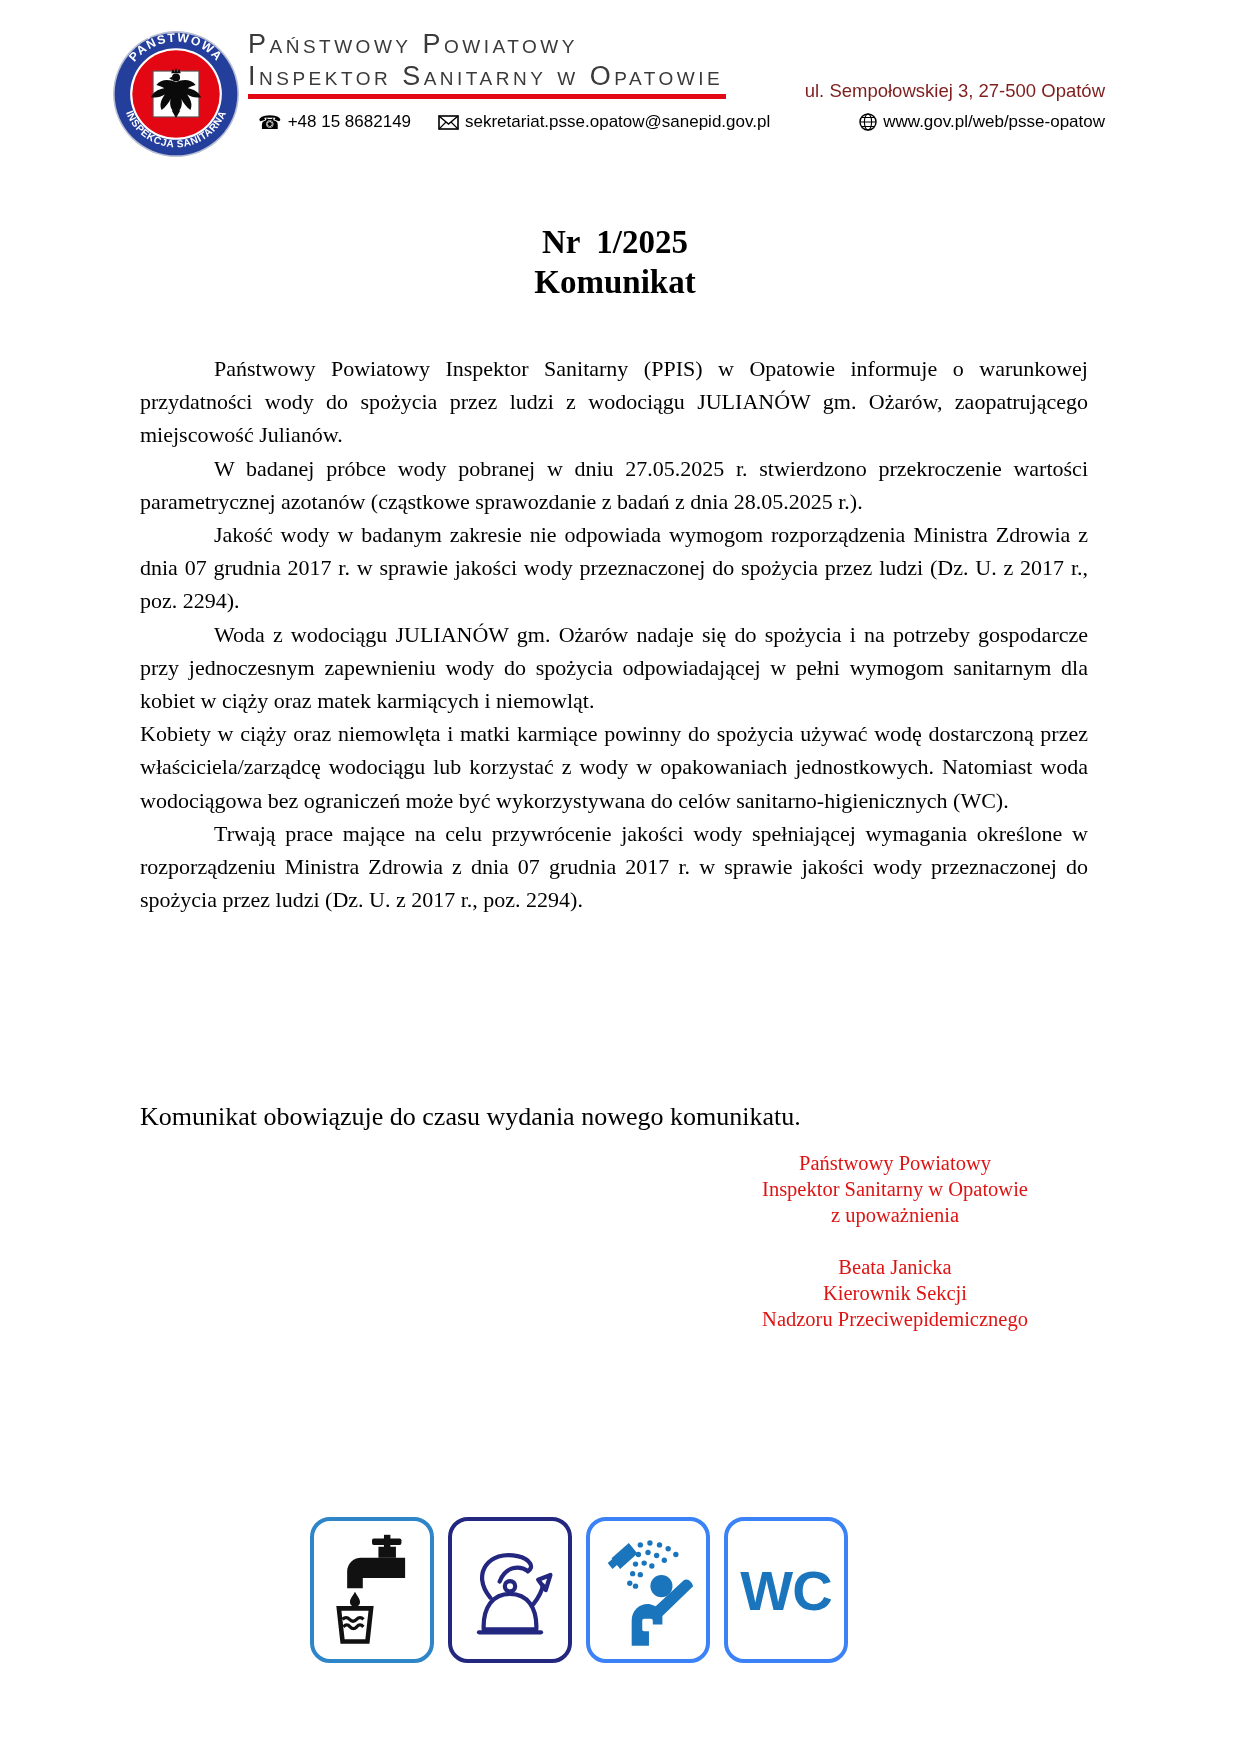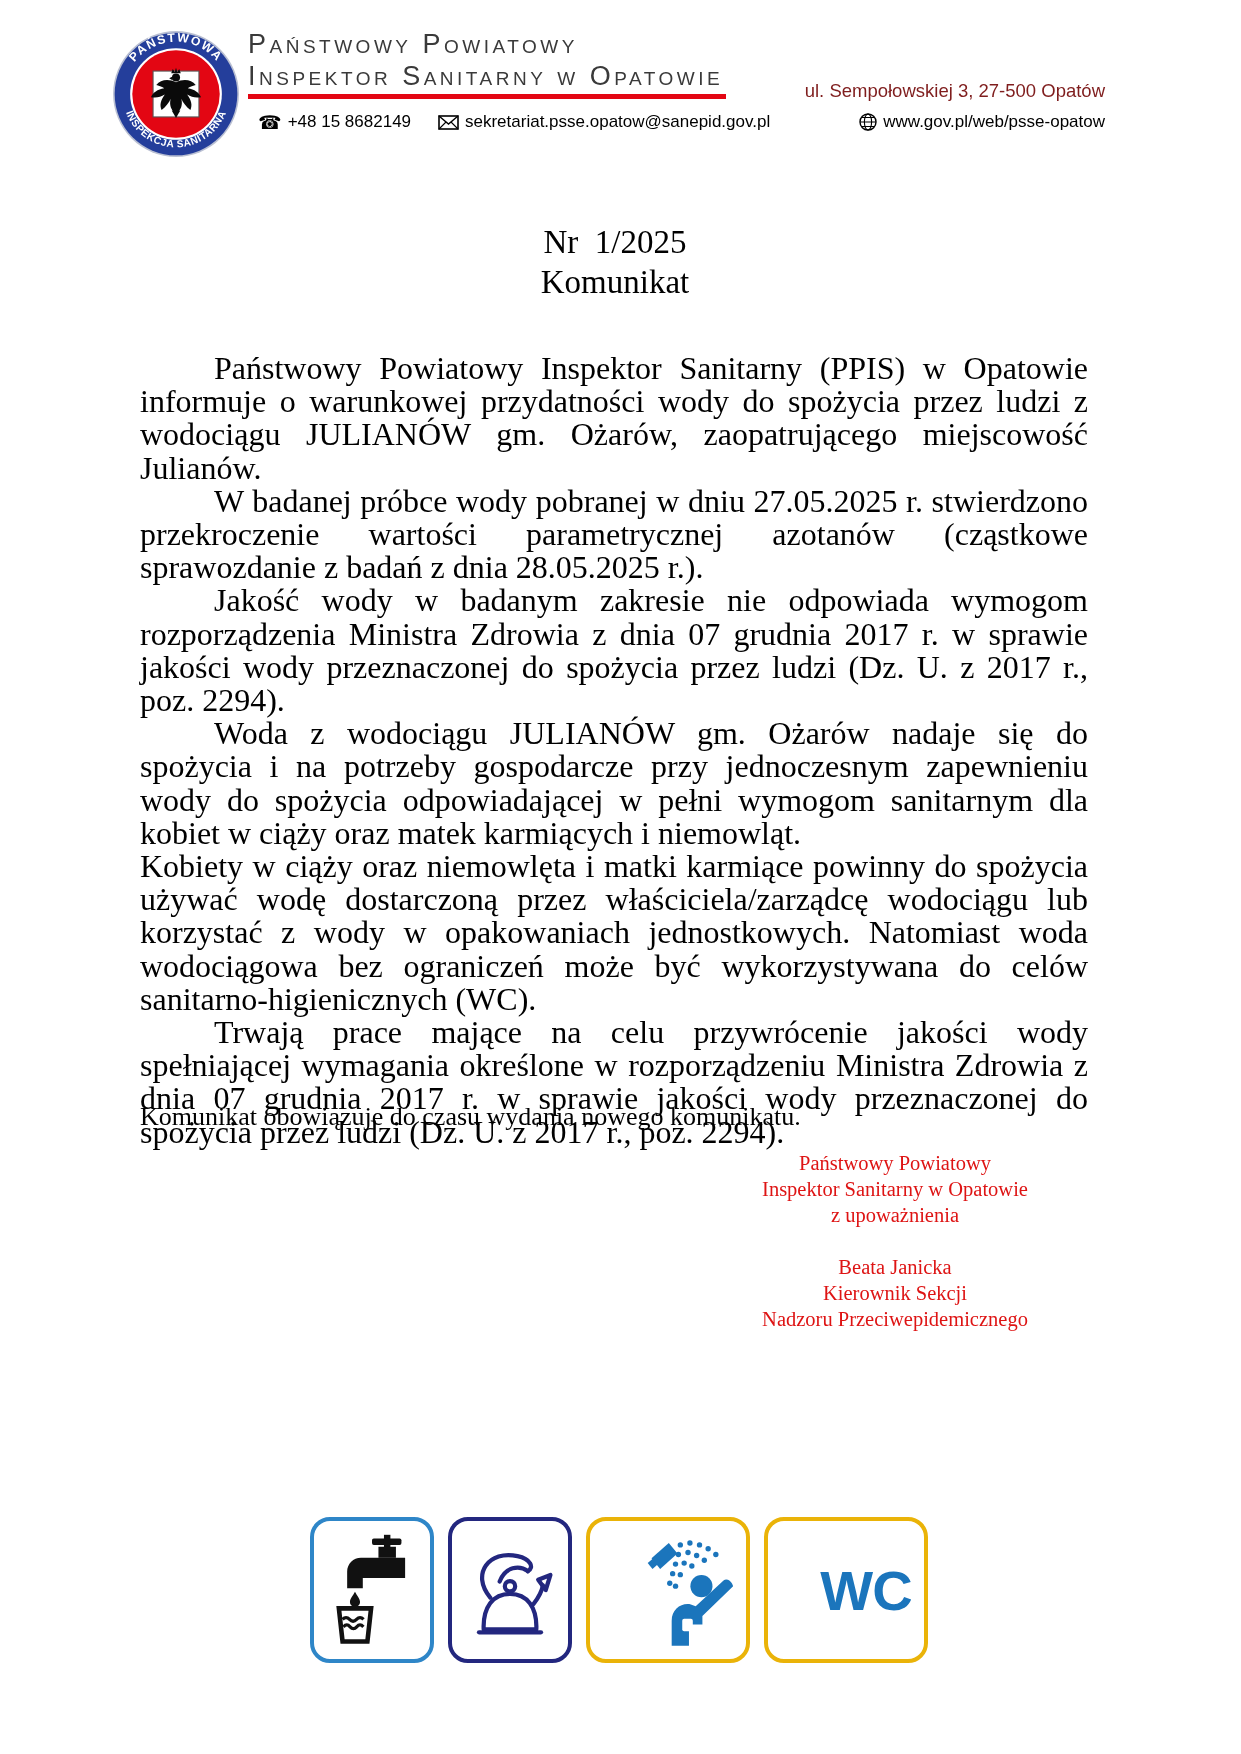--- a/index.html
+++ b/index.html
@@ -19,36 +19,36 @@
   .contact{position:absolute;top:112px;font-family:"Liberation Sans",sans-serif;
     font-size:17px;color:#000;display:flex;align-items:center;gap:6px;}
   .contact-phone{left:258px;}
   .contact-email{left:438px;justify-content:space-between;}
   .contact-web{right:136px;}
   .phone-glyph{font-size:19px;line-height:17px;}
   .mini-icon{display:inline-block;vertical-align:middle;}
   
   .title{position:absolute;left:140px;top:222px;width:950px;text-align:center;
     font-size:33px;line-height:40px;}
-  .title div{white-space:pre-wrap;}
+  .title div{white-space:pre-wrap;font-weight:bold;}
   
   .body-text{position:absolute;left:140px;top:352px;width:948px;
-    font-size:32px;line-height:33.2px;text-align:justify;}
+    font-size:22px;line-height:33.2px;text-align:justify;}
   .body-text p{margin:0;}
   .body-text p.ind{text-indent:74px;}
   .closing{position:absolute;left:140px;top:1102px;width:948px;font-size:26px;}
   
   .signature{position:absolute;left:690px;top:1150px;width:410px;text-align:center;
     font-size:20.5px;line-height:26px;}
   .sig-gap{height:26px;}
   
   .icons-row{position:absolute;left:310px;top:1517px;display:flex;gap:14px;}
   .icon-box{width:116px;height:138px;border-radius:20px;background:#fff;
     display:flex;align-items:center;justify-content:center;}
-  .b-blue{border:4px solid #eab308;padding-left:40px;}
+  .b-blue{border:4px solid #3b82f6;}
   .b-blue2{border:4px solid #2e86c8;}
   .b-navy{border:4px solid #23277f;}
   .wc-text{font-family:"Liberation Sans",sans-serif;font-weight:bold;
     font-size:56px;letter-spacing:-1px;color:#1b75bc;}
 </style>
 </head>
 <body>
 
 <div class="page">
 

